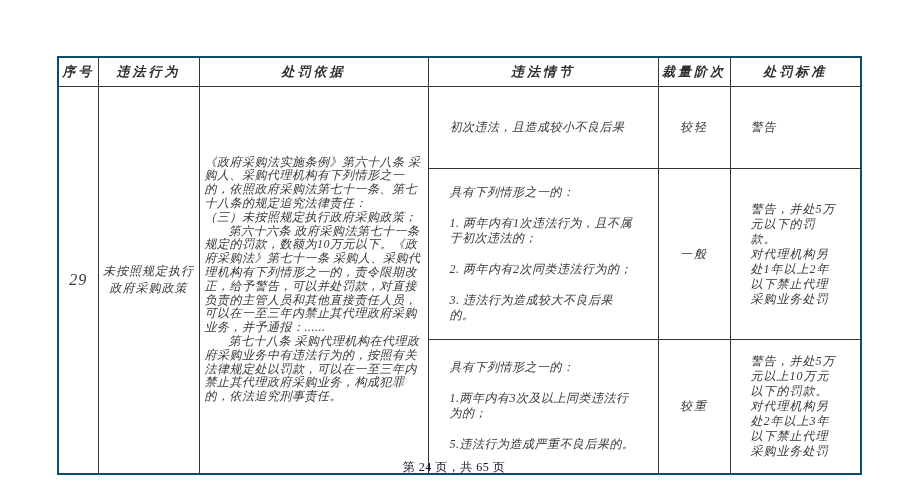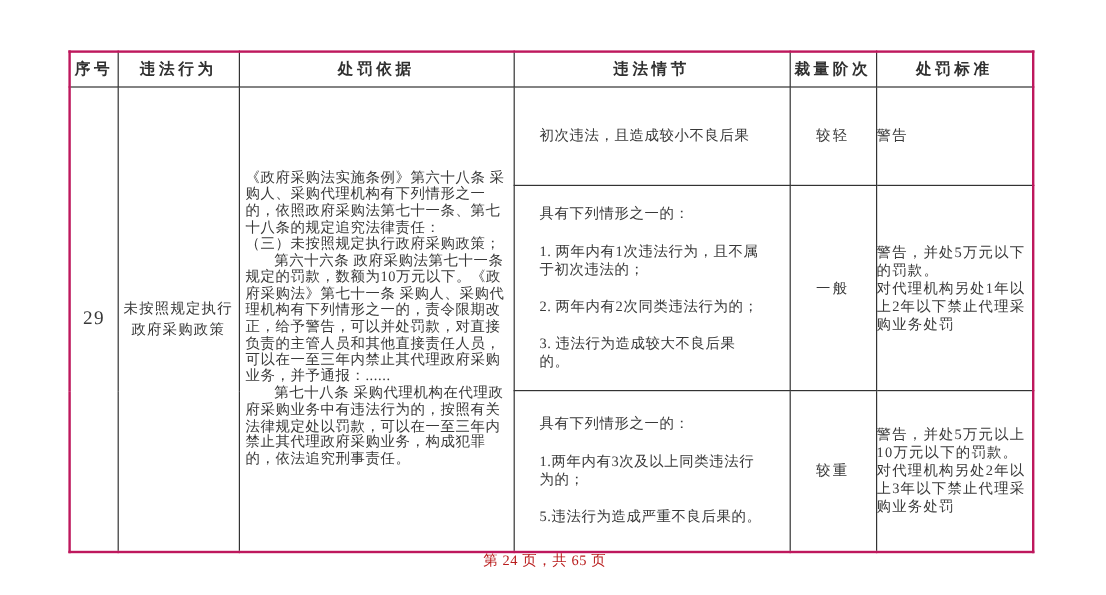--- a/index.html
+++ b/index.html
@@ -12,25 +12,26 @@
     width: 922px;
     height: 496px;
     background: #ffffff;
     overflow: hidden;
     font-family: "Liberation Serif", "DejaVu Serif", serif;
     color: #383838;
   }
   table.penalty-table {
     position: absolute;
     left: 57px;
-    top: 42px;
+    top: 56px;
     width: 803px;
     border-collapse: collapse;
     table-layout: fixed;
-    border: 2px solid #be185d;
+    border: 2px solid #0c4a6e;
+    font-style: italic;
   }
   .penalty-table th, .penalty-table td {
     border: 1px solid #333333;
     padding: 0;
     vertical-align: middle;
     overflow: hidden;
   }
   .penalty-table thead th {
     height: 28px;
     font-size: 13px;
@@ -75,32 +76,32 @@
   td.cell-circumstance div { margin: 16px; }
   td.cell-level {
     text-align: center;
     font-size: 12px;
     letter-spacing: 2px;
   }
   td.cell-standard {
     font-size: 12px;
     line-height: 15px;
     letter-spacing: 1px;
-    padding: 0 0;
+    padding: 0 20px;
     text-align: left;
   }
   .page-footer {
     position: absolute;
     left: 0;
     top: 459px;
     width: 908px;
     text-align: center;
     font-size: 12px;
     letter-spacing: 0.5px;
-    color: #b91c1c;
+    color: #0f172a;
   }
 </style>
 </head>
 <body>
 
 <div class="canvas">
 
   <table class="penalty-table">
     <colgroup>
       <col style="width:40px">

